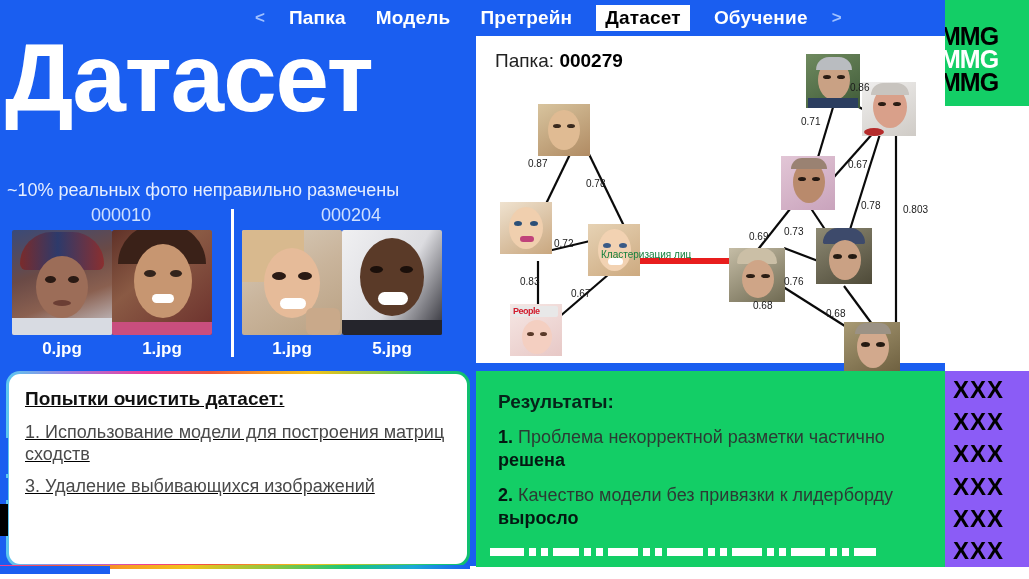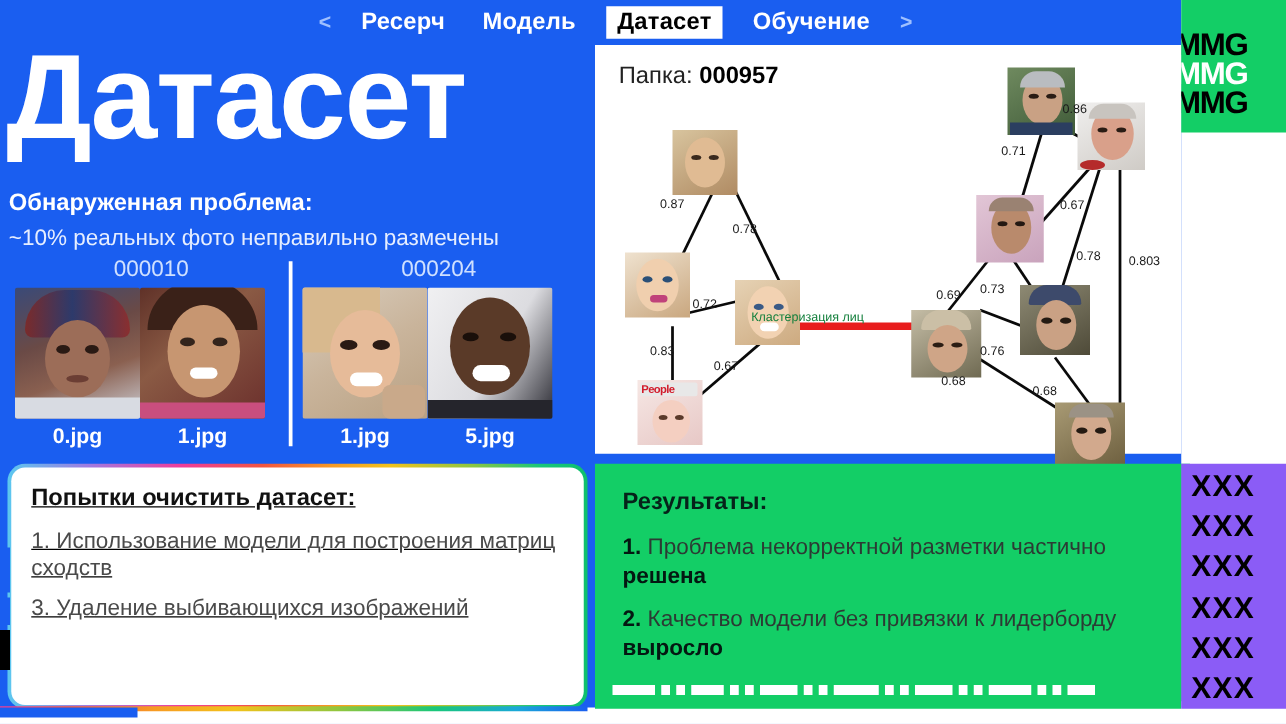--- a/index.html
+++ b/index.html
@@ -112,30 +112,30 @@
 </style>
 </head>
 <body>
 
 <div class="slide">
 
   <div class="blue-bg"></div>
 
   <div class="nav">
     <span class="nav-arrow">&lt;</span>
-    <span class="nav-item">Ресерч</span>
+    <span class="nav-item">Папка</span>
     <span class="nav-item">Модель</span>
+    <span class="nav-item">Претрейн</span>
     <span class="nav-item active">Датасет</span>
     <span class="nav-item">Обучение</span>
     <span class="nav-arrow">&gt;</span>
   </div>
 
   <div class="title">Датасет</div>
 
-  <div class="prob-head">Обнаруженная проблема:</div>
   <div class="prob-sub">~10% реальных фото неправильно размечены</div>
 
   <div class="gal">
 
     <div class="gal-col c0">
       <div class="gal-id">000010</div>
       <div class="gal-row">
         <div class="gal-card">
           <div class="gal-thumb">
             <div class="f-bg" style="background:linear-gradient(160deg,#3a4a78 0%,#6a4a46 38%,#8a6050 64%,#cfd2da 100%)"></div>
@@ -191,21 +191,21 @@
           </div>
           <div class="gal-name">5.jpg</div>
         </div>
       </div>
     </div>
   </div>
 
   <div class="graph-panel">
 
     <div class="folder-line">
-      <span>Папка: </span><b>000957</b>
+      <span>Папка: </span><b>000279</b>
     </div>
 
     <svg class="gsvg" viewBox="0 0 469 327">
       <g stroke="#0a0a0a" stroke-width="2.2" fill="none">
 
         <line x1="98" y1="110" x2="68" y2="172"></line>
         <line x1="110" y1="112" x2="148" y2="190"></line>
         <line x1="72" y1="215" x2="135" y2="200"></line>
         <line x1="62" y1="225" x2="62" y2="272"></line>
         <line x1="82" y1="282" x2="140" y2="232"></line>

